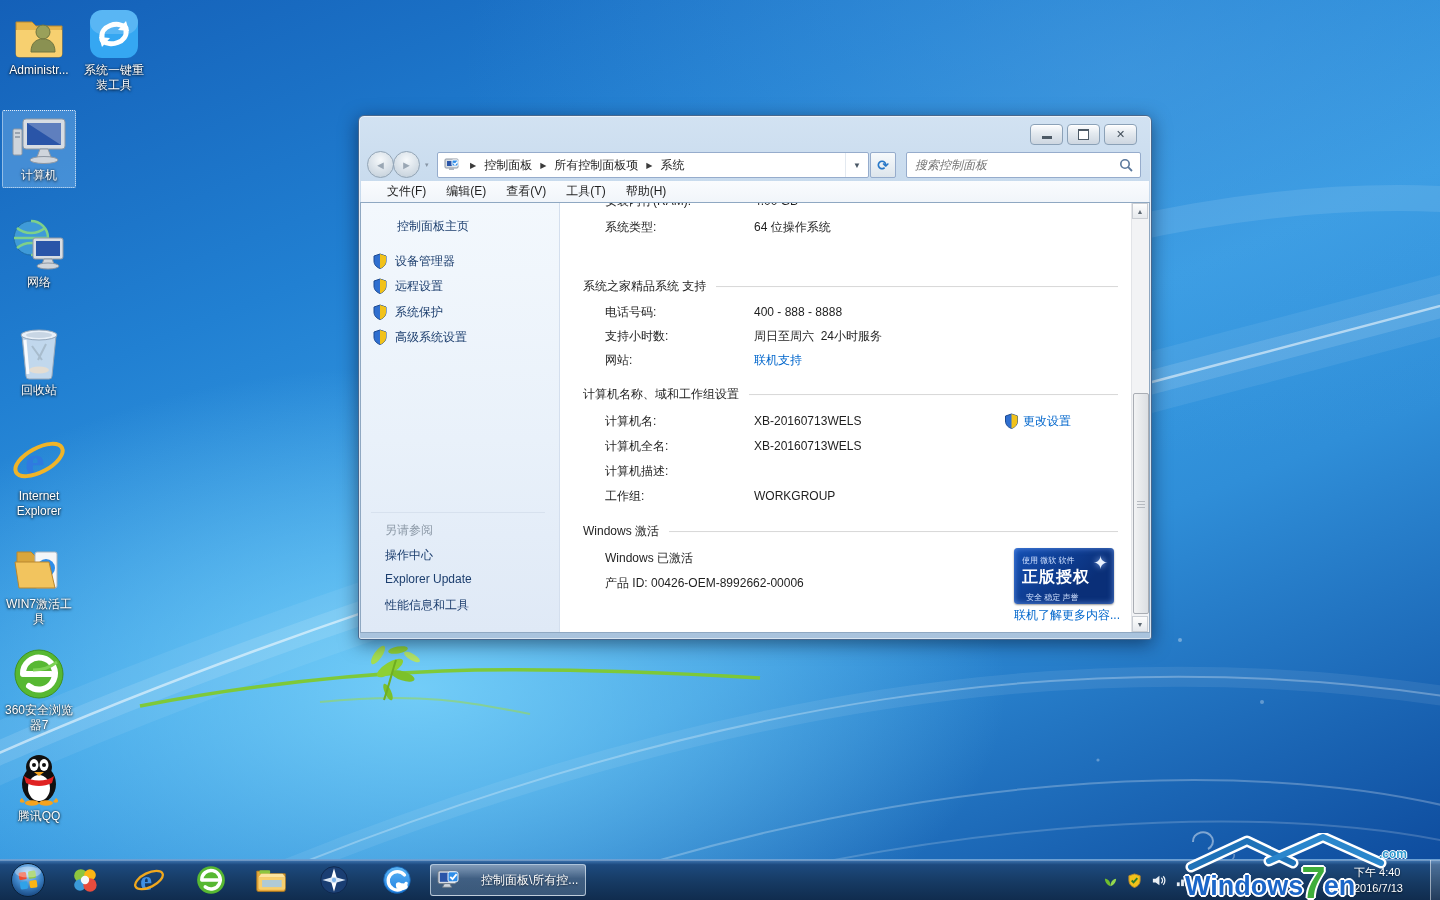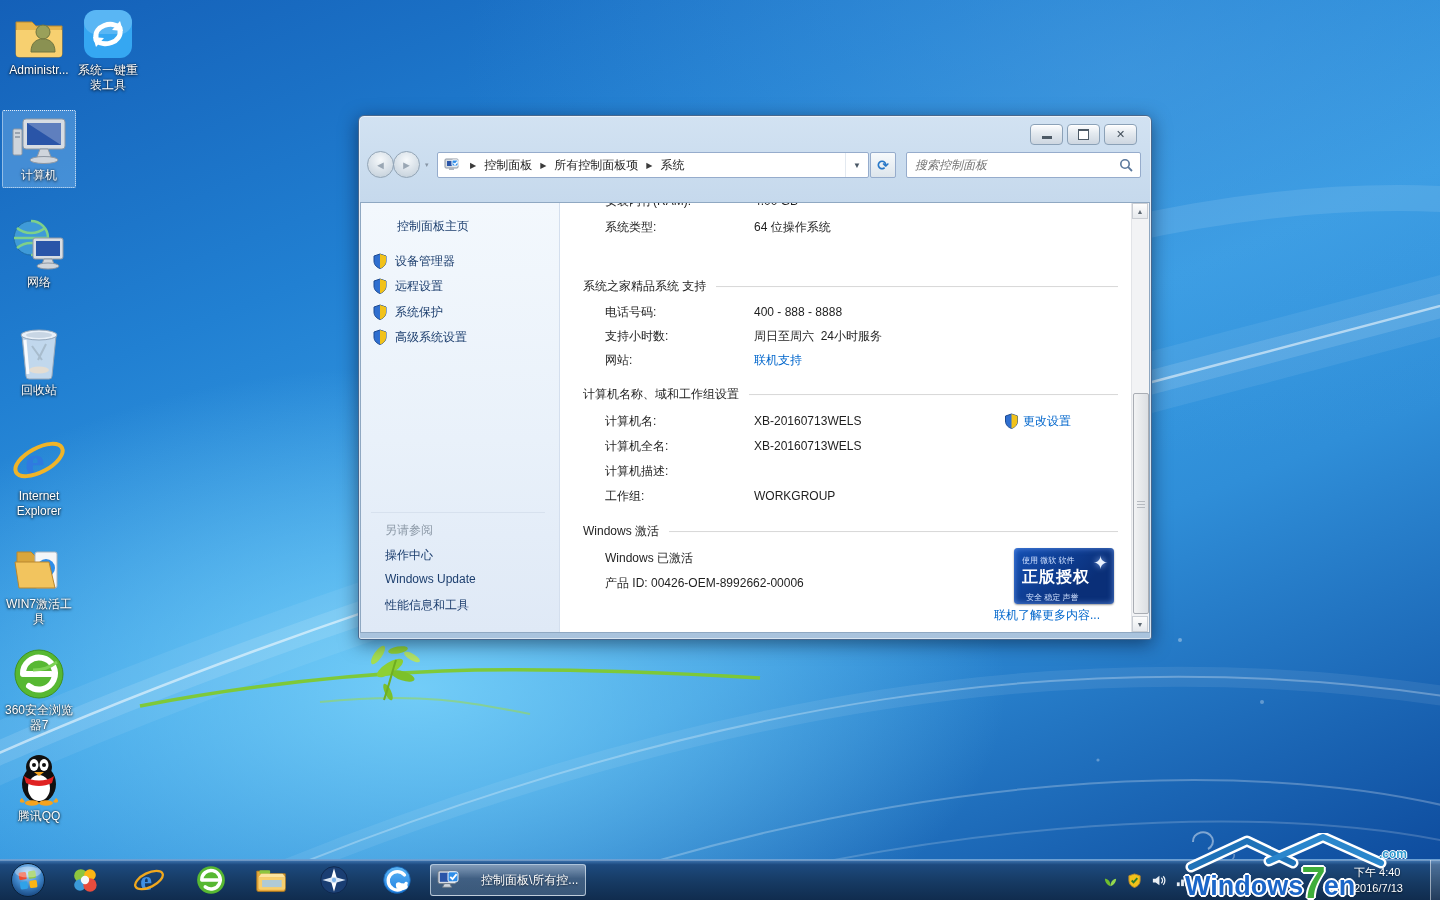--- a/index.html
+++ b/index.html
@@ -145,21 +145,21 @@
     <svg width="52" height="48" viewBox="0 0 52 48">
       <path d="M3 10 h16 l4 4 h26 v28 a3 3 0 0 1 -3 3 h-40 a3 3 0 0 1 -3 -3 z" fill="#e8b64c" stroke="#b8872e"></path>
       <path d="M3 18 h46 v24 a3 3 0 0 1 -3 3 h-40 a3 3 0 0 1 -3 -3 z" fill="#f7d070"></path>
       <circle cx="30" cy="20" r="7" fill="#9aa05a" stroke="#6f7540"></circle>
       <path d="M18 40 c0-9 5-13 12-13 s12 4 12 13 z" fill="#8a9152" stroke="#6f7540"></path>
     </svg>
   </div>
   <div class="lbl">Administr...</div>
 </div>
 
-<div class="dicon" style="left:69px;top:6px;">
+<div class="dicon" style="left:75px;top:6px;">
   <div class="glyph">
     <svg width="52" height="52" viewBox="0 0 52 52">
       <rect x="2" y="2" width="48" height="48" rx="12" fill="#35a7f2"></rect>
       <rect x="2" y="2" width="48" height="24" rx="12" fill="rgba(255,255,255,.18)"></rect>
       <path d="M14 30 C12 18 30 12 38 20" stroke="#fff" stroke-width="5" fill="none" stroke-linecap="round"></path>
       <path d="M38 13 l3 10 -11 -1 z" fill="#fff"></path>
       <path d="M38 22 C40 34 22 40 14 32" stroke="#fff" stroke-width="5" fill="none" stroke-linecap="round"></path>
       <path d="M14 39 l-3 -10 11 1 z" fill="#fff"></path>
     </svg>
   </div>
@@ -325,20 +325,27 @@
 
     <div class="searchbox">
       <input readonly="" placeholder="搜索控制面板" style="">
       <svg class="mag" viewBox="0 0 14 14">
         <circle cx="6" cy="6" r="4.2" fill="none" stroke="#5a789c" stroke-width="1.6"></circle>
         <path d="M9.2 9.2 L13 13" stroke="#5a789c" stroke-width="1.8"></path>
       </svg>
     </div>
   </div>
 
+  <div class="menurow">
+    <span class="menuitem">文件(F)</span>
+    <span class="menuitem">编辑(E)</span>
+    <span class="menuitem">查看(V)</span>
+    <span class="menuitem">工具(T)</span>
+    <span class="menuitem">帮助(H)</span>
+  </div>
 
   <div class="body">
 
     <div class="sidebar">
       <div class="side-item" style="left:36px;top:15px;">控制面板主页</div>
 
       <div class="side-item" style="left:34px;top:50px;">
         <span class="shield">
           <svg width="14" height="16" viewBox="0 0 14 16">
               <path d="M7 1 L13 3 V8 C13 12 10 14.5 7 15.5 C4 14.5 1 12 1 8 V3 Z" fill="#2f6fd0" stroke="#1d4a90"></path>
@@ -371,21 +378,21 @@
               <path d="M7 1 L13 3 V8 C13 12 10 14.5 7 15.5 C4 14.5 1 12 1 8 V3 Z" fill="#2f6fd0" stroke="#1d4a90"></path>
               <path d="M7 1 L13 3 V8 C13 12 10 14.5 7 15.5 Z" fill="#f2c21a"></path>
             </svg>
         </span>
         <span>高级系统设置</span>
       </div>
 
       <div class="side-sep"></div>
       <div class="side-item see-also" style="left:24px;top:319px;">另请参阅</div>
       <div class="side-item" style="left:24px;top:344px;">操作中心</div>
-      <div class="side-item" style="left:24px;top:369px;">Windows Update</div>
+      <div class="side-item" style="left:24px;top:369px;">Explorer Update</div>
       <div class="side-item" style="left:24px;top:394px;">性能信息和工具</div>
     </div>
 
     <div class="content">
       <div class="crow" style="top:-11px;">
         <span class="cl">安装内存(RAM):</span>
         <span class="cv">4.00 GB</span>
       </div>
       <div class="crow" style="top:15px;">
         <span class="cl">系统类型:</span>
@@ -447,21 +454,21 @@
       <div class="crow" style="top:371px;">
         <span class="cl">产品 ID: 00426-OEM-8992662-00006</span>
       </div>
 
       <div class="badge">
         <span class="star">✦</span>
         <div class="b1">使用 微软 软件</div>
         <div class="b2">正版授权</div>
         <div class="b3">安全 稳定 声誉</div>
       </div>
-      <a class="lnk" href="#" style="position:absolute;left:434px;top:404px;">联机了解更多内容...</a>
+      <a class="lnk" href="#" style="position:absolute;left:454px;top:404px;">联机了解更多内容...</a>
     </div>
 
     <div class="scroll">
       <div class="sarrow" style="top:0;">
           <span>▲</span>
         </div>
       <div class="sthumb"></div>
       <div class="sarrow" style="bottom:0;">
           <span>▼</span>
         </div>

